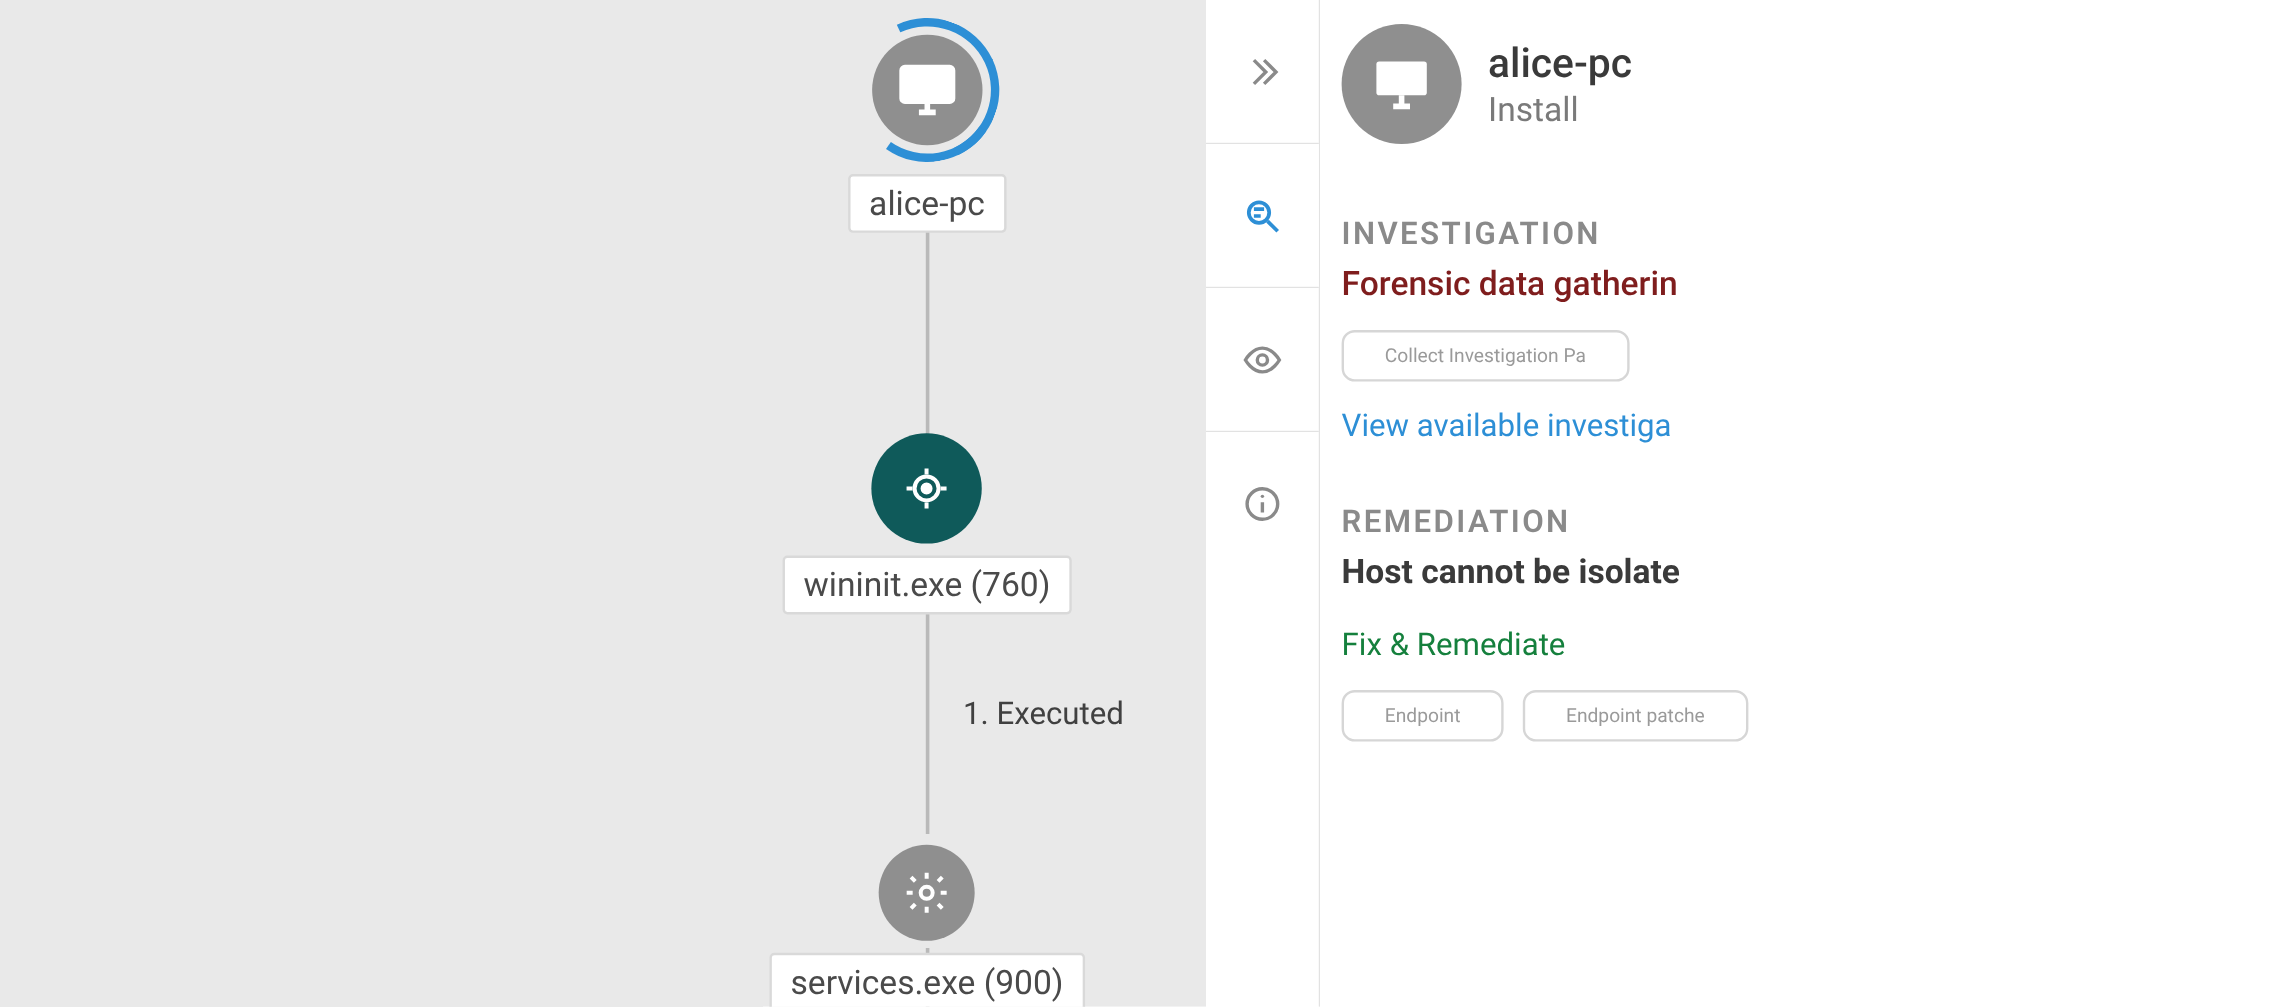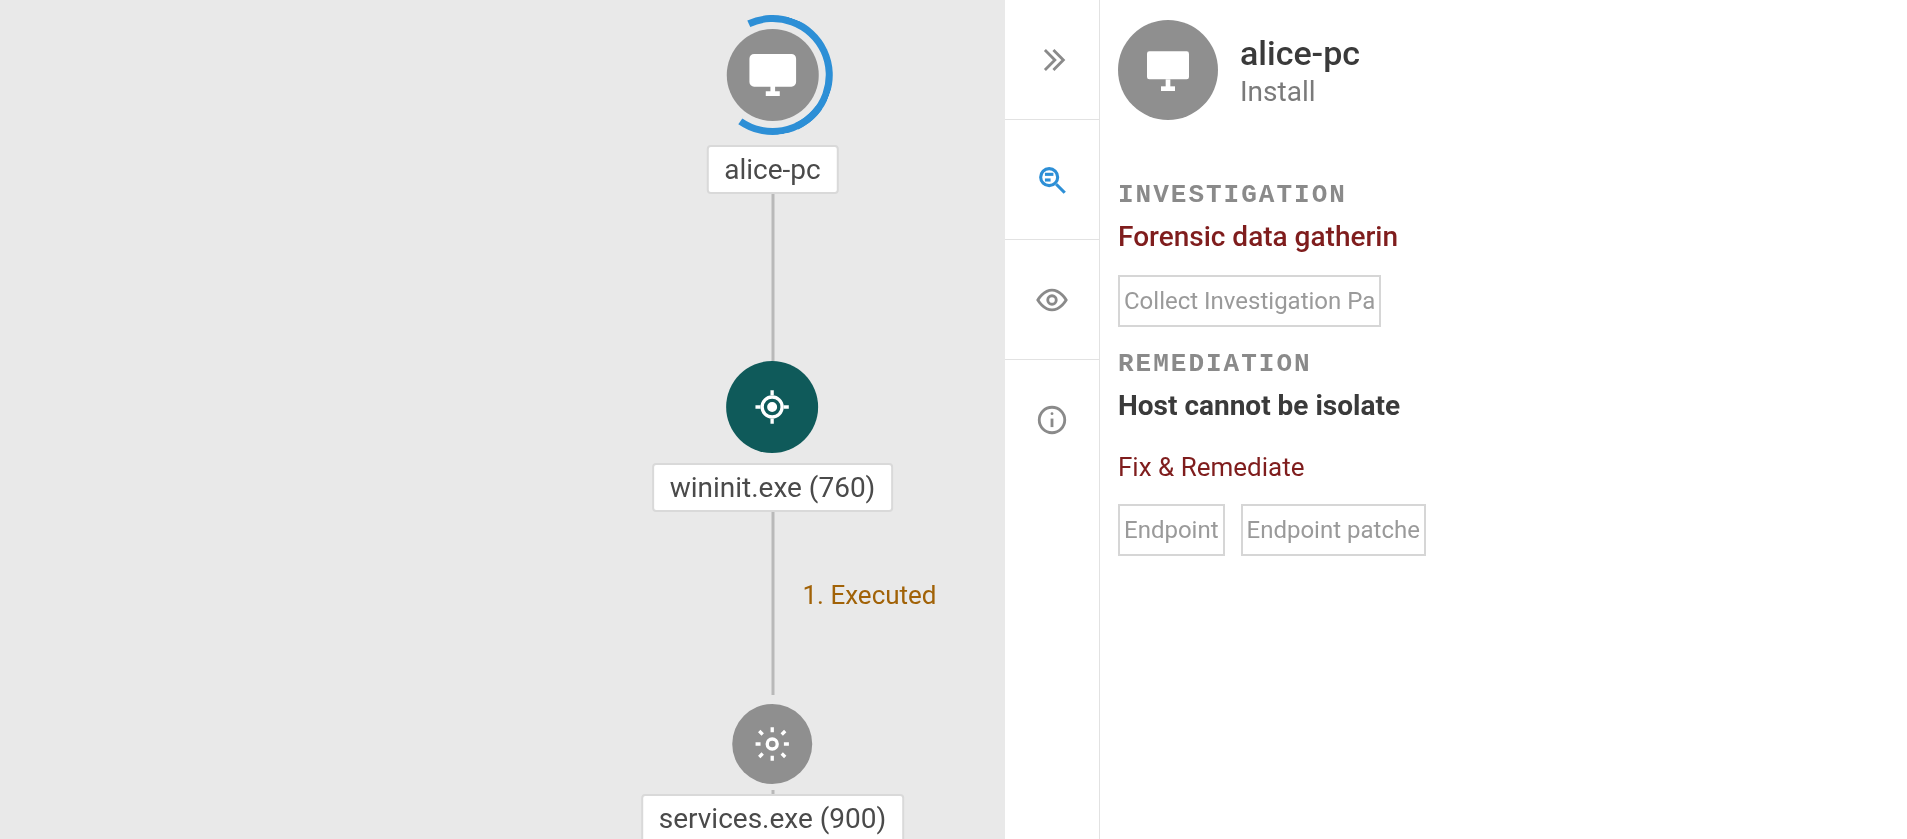--- a/index.html
+++ b/index.html
@@ -70,21 +70,21 @@
     border-radius: 4px;
     padding: 6px 16px;
     font-size: 28px;
     color: #4a4a4a;
     white-space: nowrap;
   }
   .edge-label {
     position: absolute;
     left: calc(50% + 30px);
     top: 580px;
-    color: #a16207;
+    color: #404040;
     font-size: 26px;
     white-space: nowrap;
   }
 
   
   .tabstrip {
     position: absolute;
     left: 1005px; top: 0;
     width: 95px; height: 839px;
     background: #fff;
@@ -119,47 +119,46 @@
   .det-title { font-size: 34px; color: #3a3a3a; font-weight: 500; }
   .det-sub { font-size: 28px; color: #7a7a7a; margin-top: 2px; }
 
   .sec-heading {
     letter-spacing: 2px;
     font-size: 26px;
     color: #8a8a8a;
     font-weight: 600;
     margin-bottom: 10px;
     text-transform: uppercase;
-    font-family: Liberation Mono, monospace;
   }
   .sec-sub {
     font-size: 28px; color: #7f1d1d; font-weight: 500;
     margin-bottom: 22px; white-space: nowrap;
   }
   .btn-outline {
     display: inline-block;
     border: 2px solid #d6d6d6;
-    border-radius: 0;
-    padding: 10px 4px;
-    font-size: 24px;
+    border-radius: 11px;
+    padding: 10px 34px;
+    font-size: 16px;
     color: #9a9a9a;
     background: #fff;
     white-space: nowrap;
     margin-bottom: 22px;
     margin-right: 12px;
   }
   .link {
     color: #2d8fd6; font-size: 26px; white-space: nowrap;
     display: inline-block; margin-bottom: 50px;
   }
   .plain {
     font-size: 28px; color: #3a3a3a; white-space: nowrap; margin-bottom: 30px; font-weight: bold;
   }
   .plain-small {
-    font-size: 26px; color: #7f1d1d; white-space: nowrap; margin-bottom: 22px;
+    font-size: 26px; color: #15803d; white-space: nowrap; margin-bottom: 22px;
   }
 
   
   .icon-lg svg { width: 56px; height: 56px; }
   .icon-md svg { width: 40px; height: 40px; }
   .icon-sm svg { width: 34px; height: 34px; }
 </style>
 </head>
 <body>
 
@@ -256,20 +255,21 @@
       </div>
       <div>
         <div class="det-title">alice-pc</div>
         <div class="det-sub">Install</div>
       </div>
     </div>
 
     <div class="sec-heading">INVESTIGATION</div>
     <div class="sec-sub">Forensic data gatherin</div>
     <div class="btn-outline">Collect Investigation Pa</div>
+    <div><a class="link">View available investiga</a></div>
 
     <div class="sec-heading">REMEDIATION</div>
     <div class="plain">Host cannot be isolate</div>
     <div class="plain-small">Fix &amp; Remediate</div>
     <span class="btn-outline">Endpoint</span>
     <span class="btn-outline">Endpoint patche</span>
   </div>
 
 </div>
 

